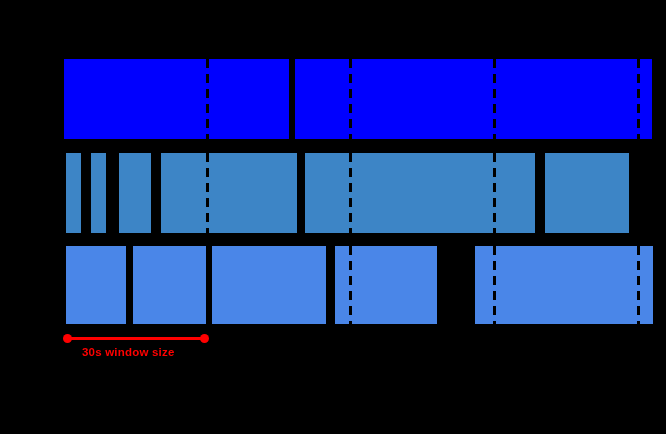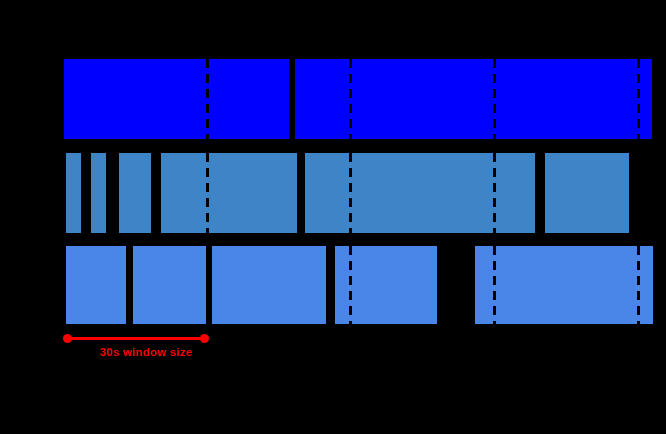--- a/index.html
+++ b/index.html
@@ -90,14 +90,14 @@
         <div class="segment" style="left: 475px; width: 178px; background: rgb(74, 134, 232);"></div>
         <div class="boundary" style="left: 349px;"></div>
         <div class="boundary" style="left: 493px;"></div>
         <div class="boundary" style="left: 637px;"></div>
       </div>
     </div>
 
   <div class="arrow-line" id="arrow-line" style="left: 67px; width: 138px; top: 337px; background: rgb(255, 0, 0);"></div>
   <div class="arrow-dot" id="arrow-dot-left" style="left: 63px; top: 334px; background: rgb(255, 0, 0);"></div>
   <div class="arrow-dot" id="arrow-dot-right" style="left: 200px; top: 334px; background: rgb(255, 0, 0);"></div>
-  <div class="window-label" id="window-label" style="left: 100px; top: 346px; color: rgb(255, 0, 0);">30s window size</div>
+  <div class="window-label" id="window-label" style="left: 82px; top: 346px; color: rgb(255, 0, 0);">30s window size</div>
 </div>
 
 </body></html>

